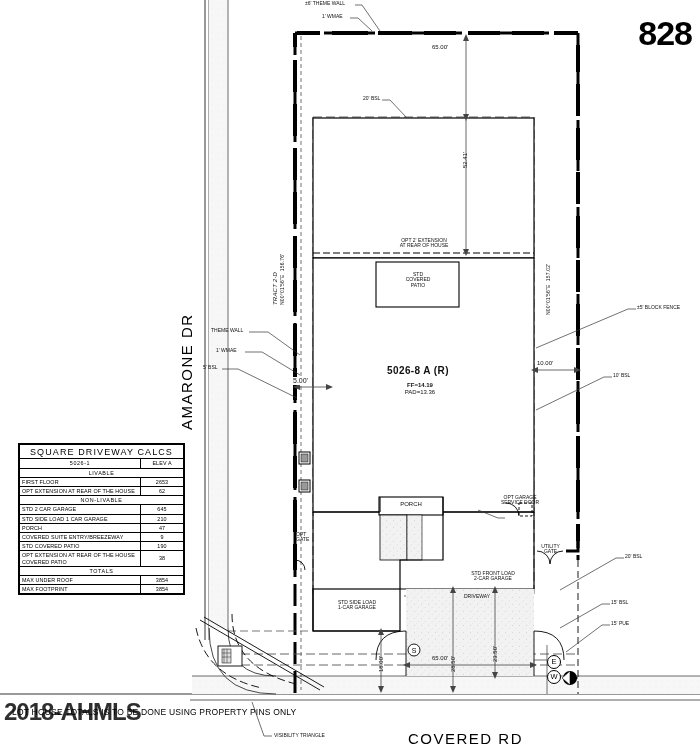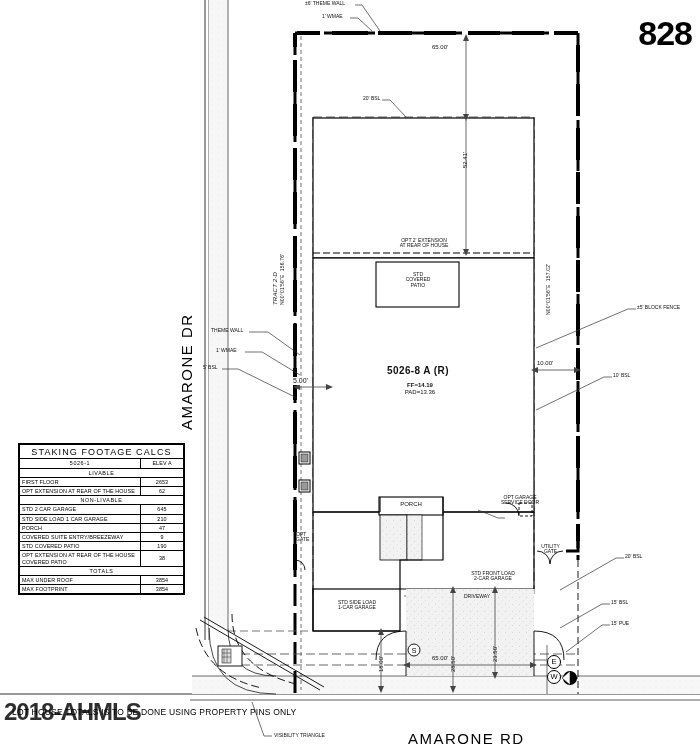--- a/index.html
+++ b/index.html
@@ -274,21 +274,21 @@
 
   <g stroke="#333" stroke-width="0.7">
     <line x1="547" y1="645" x2="547" y2="694"></line>
     <line x1="534" y1="660" x2="547" y2="660"></line>
   </g>
 </svg>
 
 <div class="housenum">828</div>
 
 <div class="street rot90" style="left:178px;top:430px;">AMARONE DR</div>
-<div class="street" style="left:408px;top:730px;">AMARONE RD</div>
+<div class="street" style="left:408px;top:730px;">COVERED RD</div>
 
 <div class="lbl t10" style="left:387px;top:366px;font-weight:bold;letter-spacing:0.4px;">5026-8 A (R)</div>
 <div class="lbl t6 ctr" style="left:392px;top:382px;width:56px;font-weight:bold;">FF=14.19</div>
 <div class="lbl t6 ctr" style="left:392px;top:389px;width:56px;">PAD=13.36</div>
 
 <div class="lbl t6 rot90" style="left:272px;top:305px;letter-spacing:0.2px;font-style:italic;">TRACT 2-D</div>
 <div class="lbl t5 rot90" style="left:280px;top:305px;letter-spacing:0.2px;">N00°01'56"E  156.76'</div>
 <div class="lbl t5 rot90" style="left:546px;top:315px;letter-spacing:0.2px;">N00°01'56"E  157.02'</div>
 
 <div class="lbl t6" style="left:432px;top:44px;">65.00'</div>
@@ -338,21 +338,21 @@
 
 <div class="note">LOT HOUSE TOTALS
 IS TO BE DONE USING
 PROPERTY PINS ONLY</div>
 <div class="watermark">2018-AHMLS</div>
 
 <div id="sfcalc">
   <table>
     <tbody>
       <tr>
-        <td class="hdr" colspan="2">STAKING FOOTAGE CALCS</td>
+        <td class="hdr" colspan="2">SQUARE DRIVEWAY CALCS</td>
       </tr>
       <tr>
         <td class="sub">5026-1</td>
         <td class="v">ELEV A</td>
       </tr>
     <tr>
           <td class="sec" colspan="2">LIVABLE</td>
         </tr>
         <tr>
           <td>FIRST FLOOR</td>

